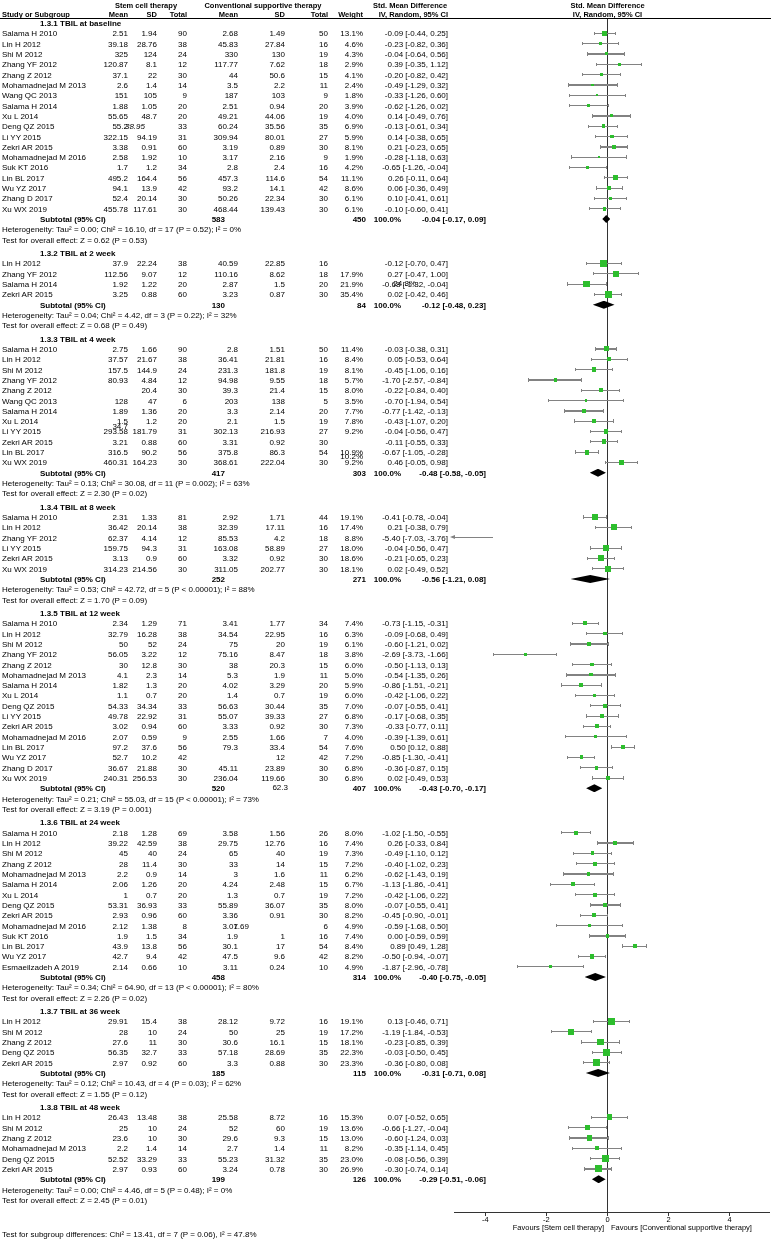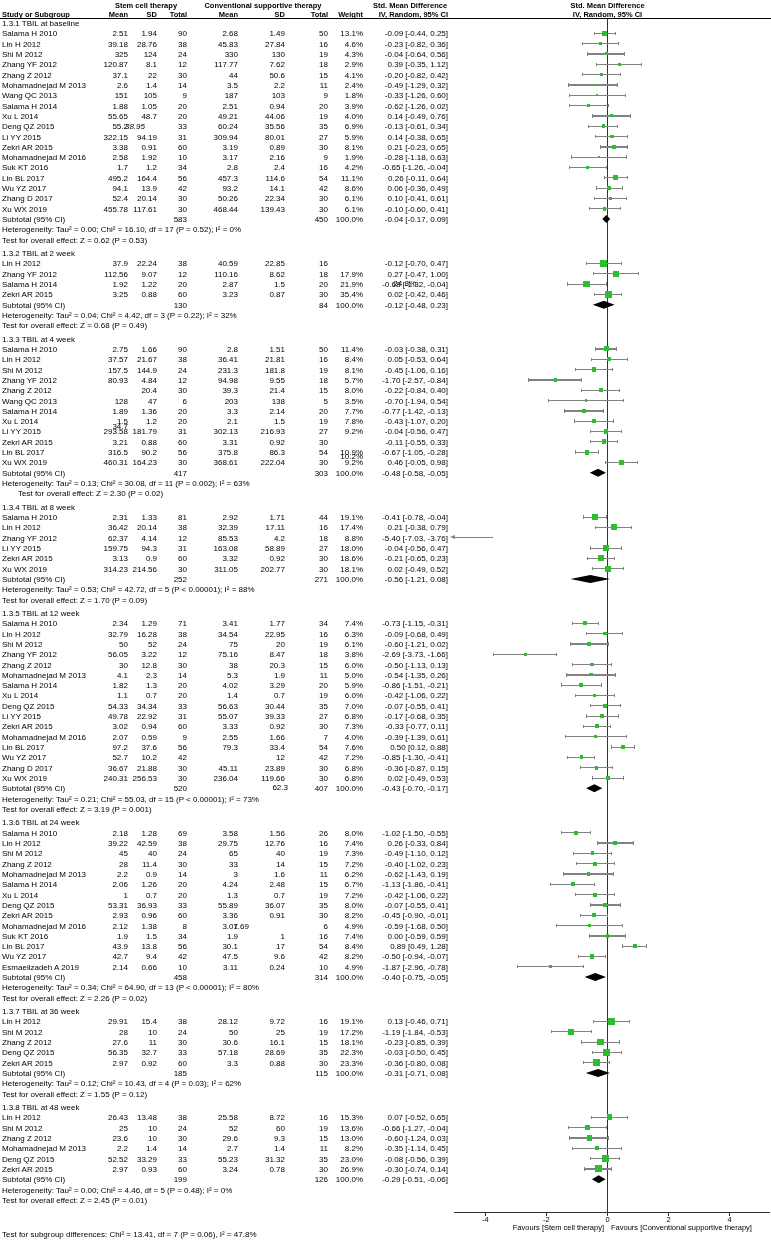--- a/index.html
+++ b/index.html
@@ -1,19 +1,19 @@
 <!DOCTYPE html>
 <html><head>
 <meta charset="utf-8">
 <style>
   html,body{margin:0;padding:0;background:#fff;}
   #fig{position:relative;width:771px;height:1241px;background:#fff;overflow:hidden;
        font-family:"Liberation Sans",sans-serif;font-size:8px;color:#000;}
   .abs{position:absolute;white-space:nowrap;}
-  .b{font-weight:400;}
+  .b{font-weight:700;margin-left:38px;}
   .ctr{text-align:center;}
   .rt{text-align:right;}
   .hdr{font-size:7.5px;font-weight:700;}
   .sm{font-size:7.5px;}
   #hrule{position:absolute;left:0;top:17.5px;width:771px;height:1.2px;background:#000;}
   #zeroline{position:absolute;width:1.2px;background:#333;}
   #axisline{position:absolute;height:1.2px;background:#333;}
 </style>
 </head>
 <body>
@@ -513,21 +513,21 @@
       <div class="abs" style="left: 605.472px; top: 460.74px; width: 1px; height: 3.4px; background: rgb(130, 130, 130);"></div>
       <div class="abs" style="left: 636.939px; top: 460.74px; width: 1px; height: 3.4px; background: rgb(130, 130, 130);"></div>
       <div class="abs" style="left: 619.354px; top: 460.241px; width: 4.39807px; height: 4.39807px; background: rgb(45, 190, 45);"></div>
       <div class="abs b" style="left: 2px; top: 468.76px;">Subtotal (95% CI)</div>
       <div class="abs rt b" style="left: 0px; top: 468.76px; width: 187px;">417</div>
       <div class="abs rt b" style="left: 0px; top: 468.76px; width: 328px;">303</div>
       <div class="abs rt b" style="left: 0px; top: 468.76px; width: 363px;">100.0%</div>
       <div class="abs rt b" style="left: 0px; top: 468.76px; width: 448px;">-0.48 [-0.58, -0.05]</div>
       <div class="abs" style="left: 589.781px; top: 468.76px; width: 16.1915px; height: 8px; background: rgb(0, 0, 0); clip-path: polygon(0px 50%, 51% 0px, 100% 50%, 51% 100%);"></div>
       <div class="abs" style="left: 2px; top: 479.08px;">Heterogeneity: Tau² = 0.13; Chi² = 30.08, df = 11 (P = 0.002); I² = 63%</div>
-      <div class="abs" style="left: 18px; top: 489.4px;">Test for overall effect: Z = 2.30 (P = 0.02)</div>
+      <div class="abs" style="left: 2px; top: 489.4px;">Test for overall effect: Z = 2.30 (P = 0.02)</div>
       <div class="abs b" style="left: 2px; top: 502.72px;">1.3.4 TBIL at 8 week</div>
       <div class="abs" style="left: 2px; top: 513.04px;">Salama H 2010</div>
       <div class="abs rt" style="left: 0px; top: 513.04px; width: 128px;">2.31</div>
       <div class="abs rt" style="left: 0px; top: 513.04px; width: 157px;">1.33</div>
       <div class="abs rt" style="left: 0px; top: 513.04px; width: 187px;">81</div>
       <div class="abs rt" style="left: 0px; top: 513.04px; width: 238px;">2.92</div>
       <div class="abs rt" style="left: 0px; top: 513.04px; width: 285px;">1.71</div>
       <div class="abs rt" style="left: 0px; top: 513.04px; width: 328px;">44</div>
       <div class="abs rt" style="left: 0px; top: 513.04px; width: 363px;">19.1%</div>
       <div class="abs rt" style="left: 0px; top: 513.04px; width: 448px;">-0.41 [-0.78, -0.04]</div>

